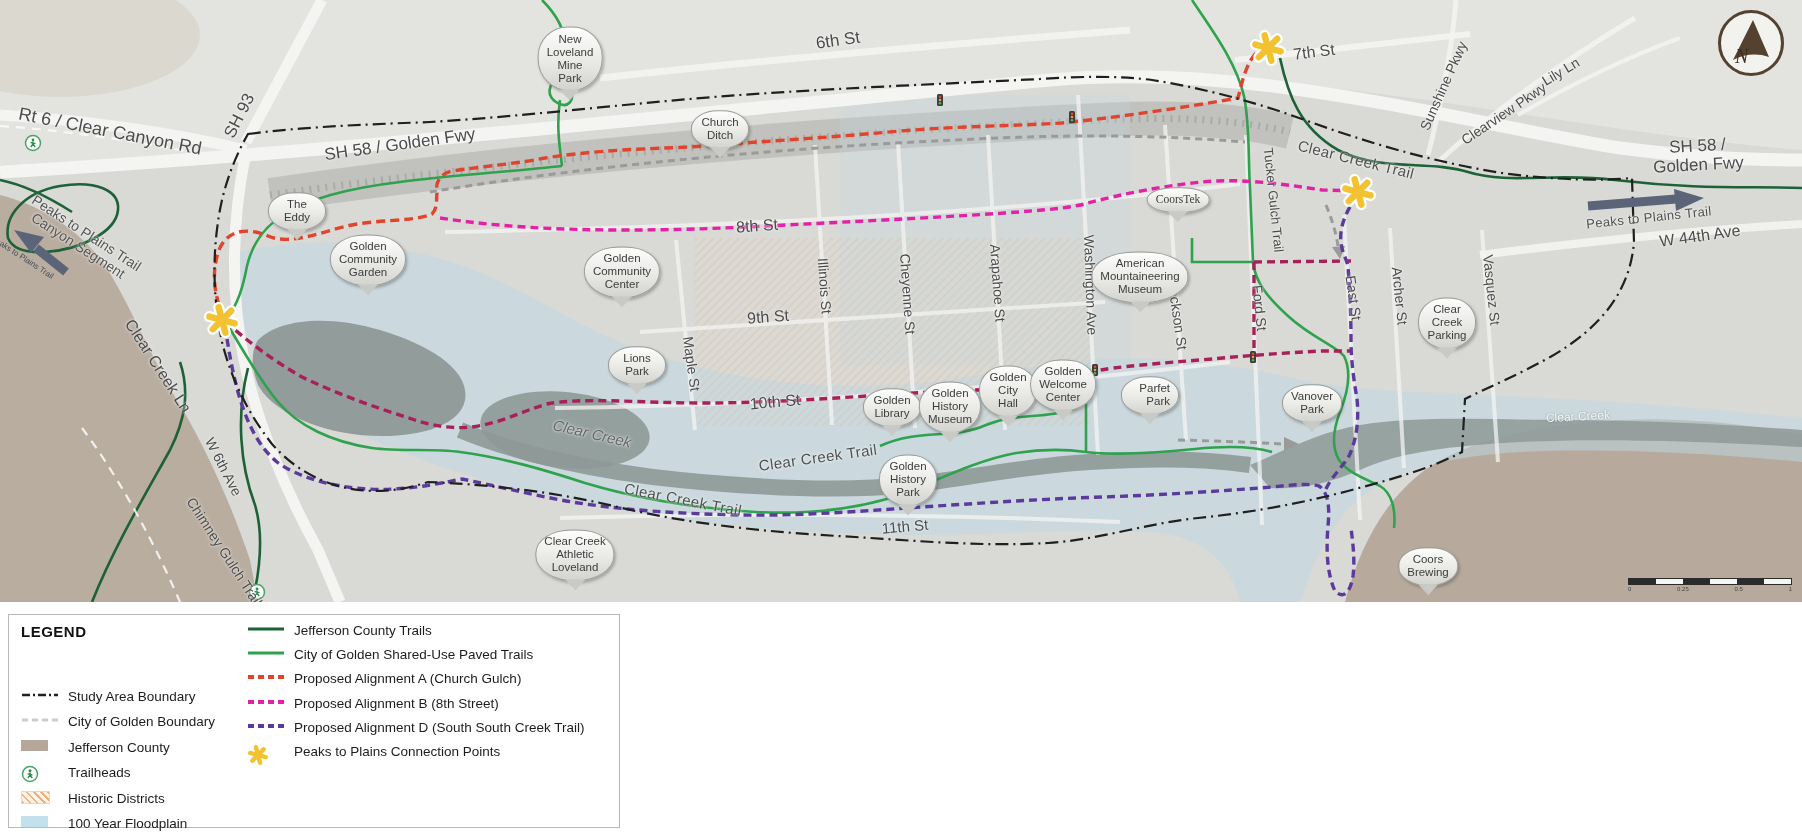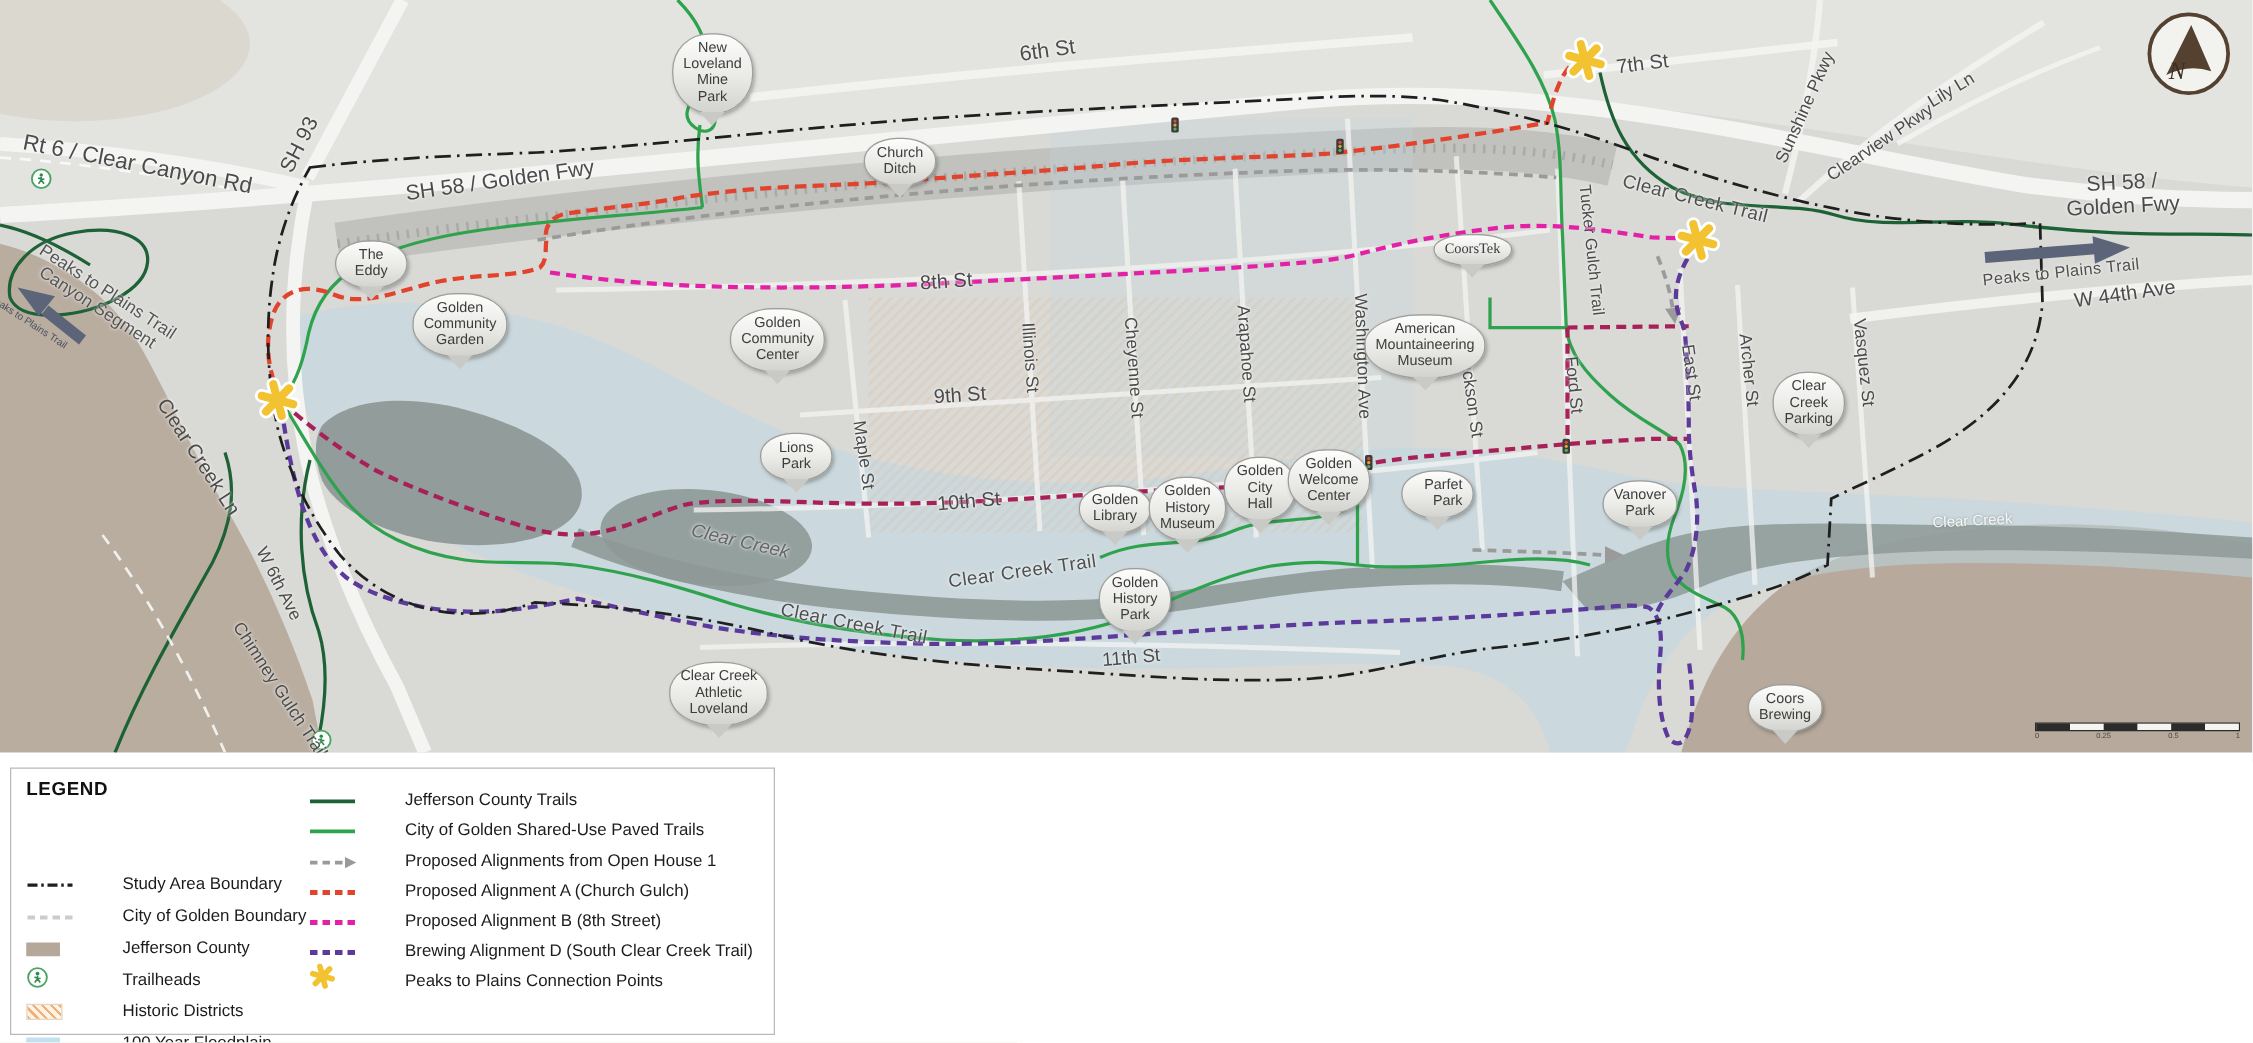--- a/index.html
+++ b/index.html
@@ -34,21 +34,21 @@
   #scalebar .bar span:nth-child(even){background:#f5f5f2;}
   #scalebar .ticks{display:flex;justify-content:space-between;font-size:6px;color:#444;margin-top:1px;}
   
   #legend{position:absolute;left:8px;top:614px;width:612px;height:214px;background:#fff;
           border:1px solid #b9b9b9;box-sizing:border-box;}
   #legend .legend-title{position:absolute;left:12px;top:8px;font-size:15px;font-weight:bold;color:#111;
           letter-spacing:.5px;}
   .legend-col{position:absolute;top:34px;}
   #legend-left{left:12px;width:215px;margin-top:40px;}
   #legend-right{left:238px;top:8px;width:370px;}
-  .legend-row{display:flex;align-items:flex-end;height:25.4px;gap:30px;}
+  .legend-row{display:flex;align-items:flex-start;height:25.4px;}
   #legend-right .legend-row{height:24.2px;}
   .legend-swatch{width:38px;flex:0 0 38px;display:flex;align-items:center;justify-content:flex-start;margin-right:9px;}
   .legend-label{font-size:13.5px;color:#1c1c1c;white-space:nowrap;}
   .sw-fill{width:27px;height:11px;}
   .sw-county{background:#b5a79a;}
   .sw-flood{background:#c3e0ef;}
   .sw-historic{background:#fdf3e7;background-image:repeating-linear-gradient(45deg,#f2b078 0 2px,transparent 2px 5px);
                border:1px solid #e5d7c5;}
 </style>
 </head>
@@ -455,49 +455,40 @@
           <span class="legend-swatch">
             <svg width="38" height="12">
               <line x1="1" y1="6" x2="37" y2="6" stroke="#2FA24E" stroke-width="3"></line>
             </svg>
           </span>
           <span class="legend-label">City of Golden Shared-Use Paved Trails</span>
         </div>
         <div class="legend-row">
           <span class="legend-swatch">
             <svg width="38" height="12">
-              <line x1="1" y1="6" x2="30" y2="6" stroke="#9A9A9A" stroke-width="3" stroke-dasharray="6 4"></line>
-              <polygon points="29,1.5 38,6 29,10.5" fill="#9A9A9A"></polygon>
-            </svg>
-          </span>
-          <span class="legend-label">Proposed Alignments from Open House 1</span>
-        </div>
-        <div class="legend-row">
-          <span class="legend-swatch">
-            <svg width="38" height="12">
               <line x1="1" y1="6" x2="37" y2="6" stroke="#E2432C" stroke-width="4" stroke-dasharray="6 4"></line>
             </svg>
           </span>
           <span class="legend-label">Proposed Alignment A (Church Gulch)</span>
         </div>
         <div class="legend-row">
           <span class="legend-swatch">
             <svg width="38" height="12">
               <line x1="1" y1="6" x2="37" y2="6" stroke="#E321A6" stroke-width="4" stroke-dasharray="6 4"></line>
             </svg>
           </span>
           <span class="legend-label">Proposed Alignment B (8th Street)</span>
         </div>
         <div class="legend-row">
           <span class="legend-swatch">
             <svg width="38" height="12">
               <line x1="1" y1="6" x2="37" y2="6" stroke="#5C3A9C" stroke-width="4" stroke-dasharray="6 4"></line>
             </svg>
           </span>
-          <span class="legend-label">Brewing Alignment D (South Clear Creek Trail)</span>
+          <span class="legend-label">Proposed Alignment D (South South Creek Trail)</span>
         </div>
         <div class="legend-row">
           <span class="legend-swatch">
             <svg width="22" height="22">
               <g transform="translate(11,11) rotate(15)">
                 <g stroke="#fff" stroke-width="8" stroke-linecap="round">
                   <line x1="-8" y1="0" x2="8" y2="0"></line>
                   <line x1="-4" y1="-7" x2="4" y2="7"></line>
                   <line x1="-4" y1="7" x2="4" y2="-7"></line>
                 </g>

